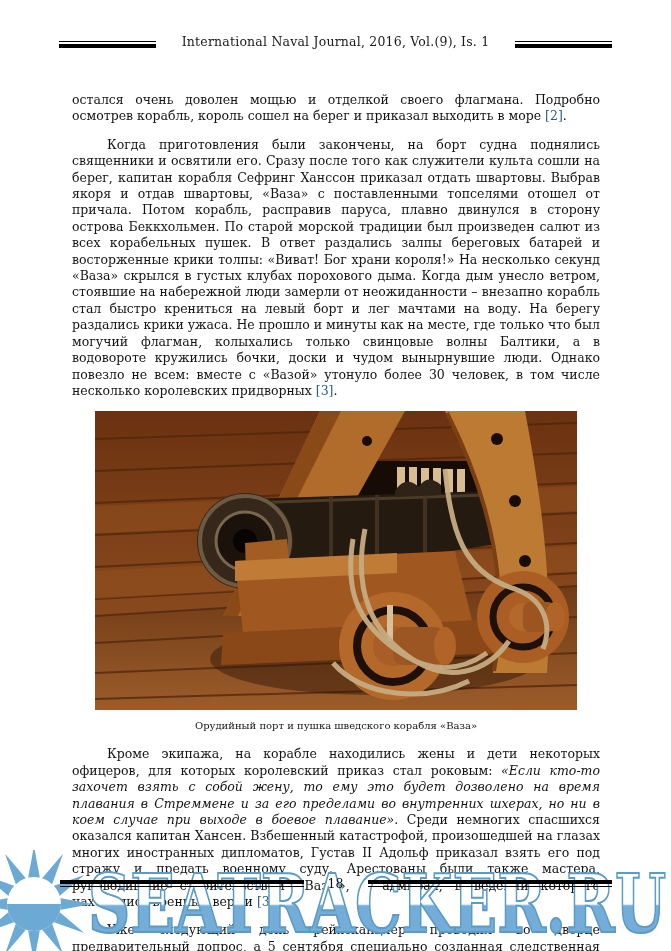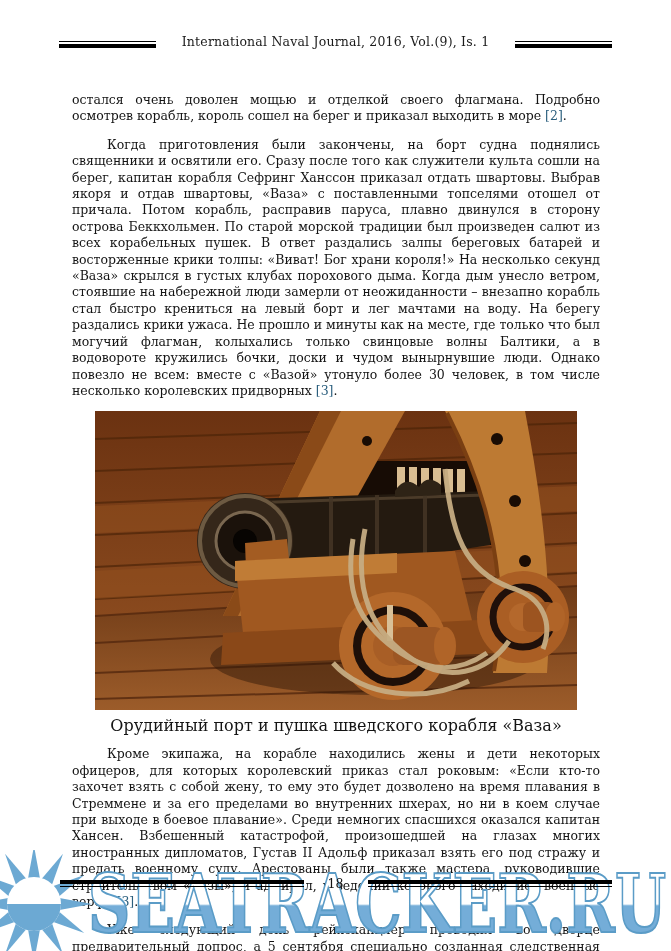--- a/index.html
+++ b/index.html
@@ -18,27 +18,27 @@
   .hrule-left{left:59px;width:97px;}
   .hrule-right{left:515px;width:97px;}
   
   .article{
     position:absolute;left:60px;top:80px;width:552px;
     font-size:12.5px;line-height:16.4px;text-align:justify;
   }
   .para{margin:12px;text-indent:35px;}
   .para.first{text-indent:0;}
   .cite{color:#2a5e7d;}
-  .q{}
+  .q{font-style:italic;}
   
   .fig{margin:12px 0 10px 0;text-align:center;}
   .photo{width:482px;height:299px;margin:0 auto;display:block;}
   .figcaption{
     margin-top:8px;text-align:center;text-indent:0;
-    font-size:16px;line-height:16px;color:#141414;
+    font-size:10px;line-height:16px;color:#141414;
   }
   
   .ftr{position:absolute;left:0;top:874px;width:671px;height:26px;z-index:6;}
   .frule{position:absolute;top:6px;height:2px;border-top:4px solid #000;border-bottom:1px solid #000;}
   .frule-left{left:60px;width:244px;}
   .frule-right{left:368px;width:244px;}
   .page-number{position:absolute;left:0;right:0;top:2px;text-align:center;font-size:12.5px;}
   
   .watermark{position:absolute;left:0;top:848px;width:544px;height:103px;z-index:4;pointer-events:none;}
   .wm-text-svg{position:absolute;left:0;top:0;}

